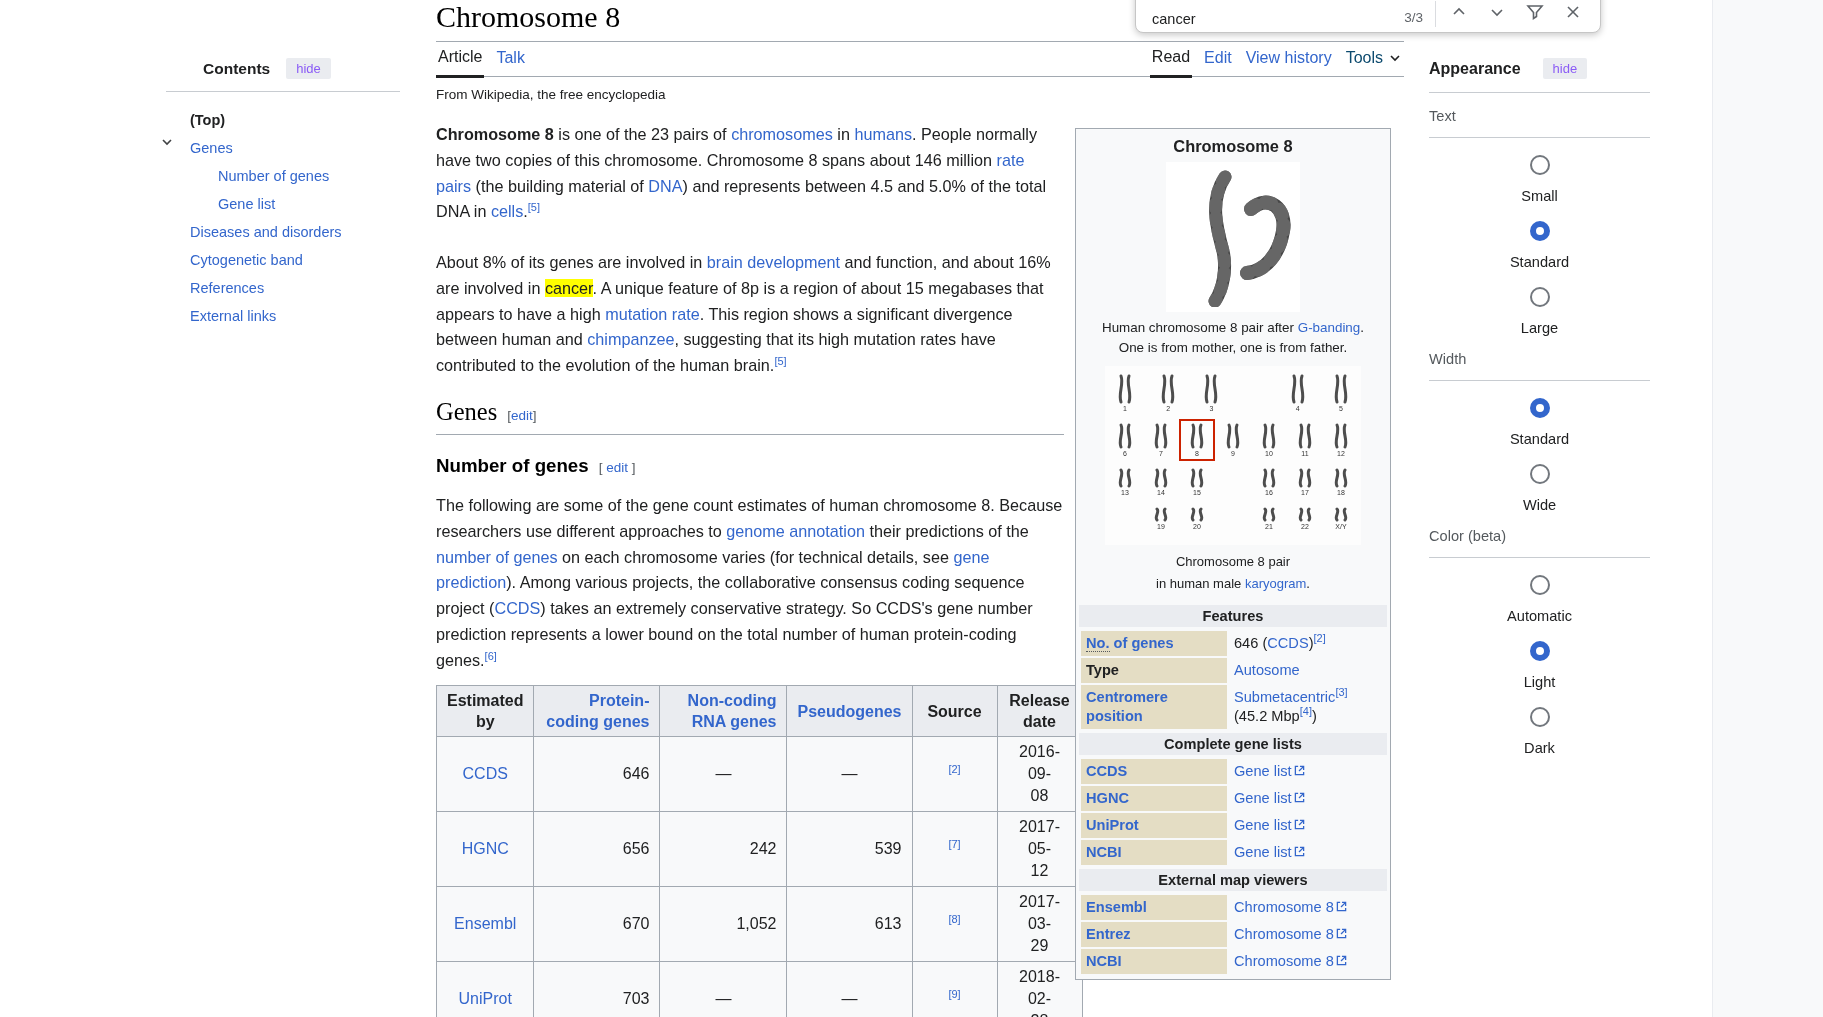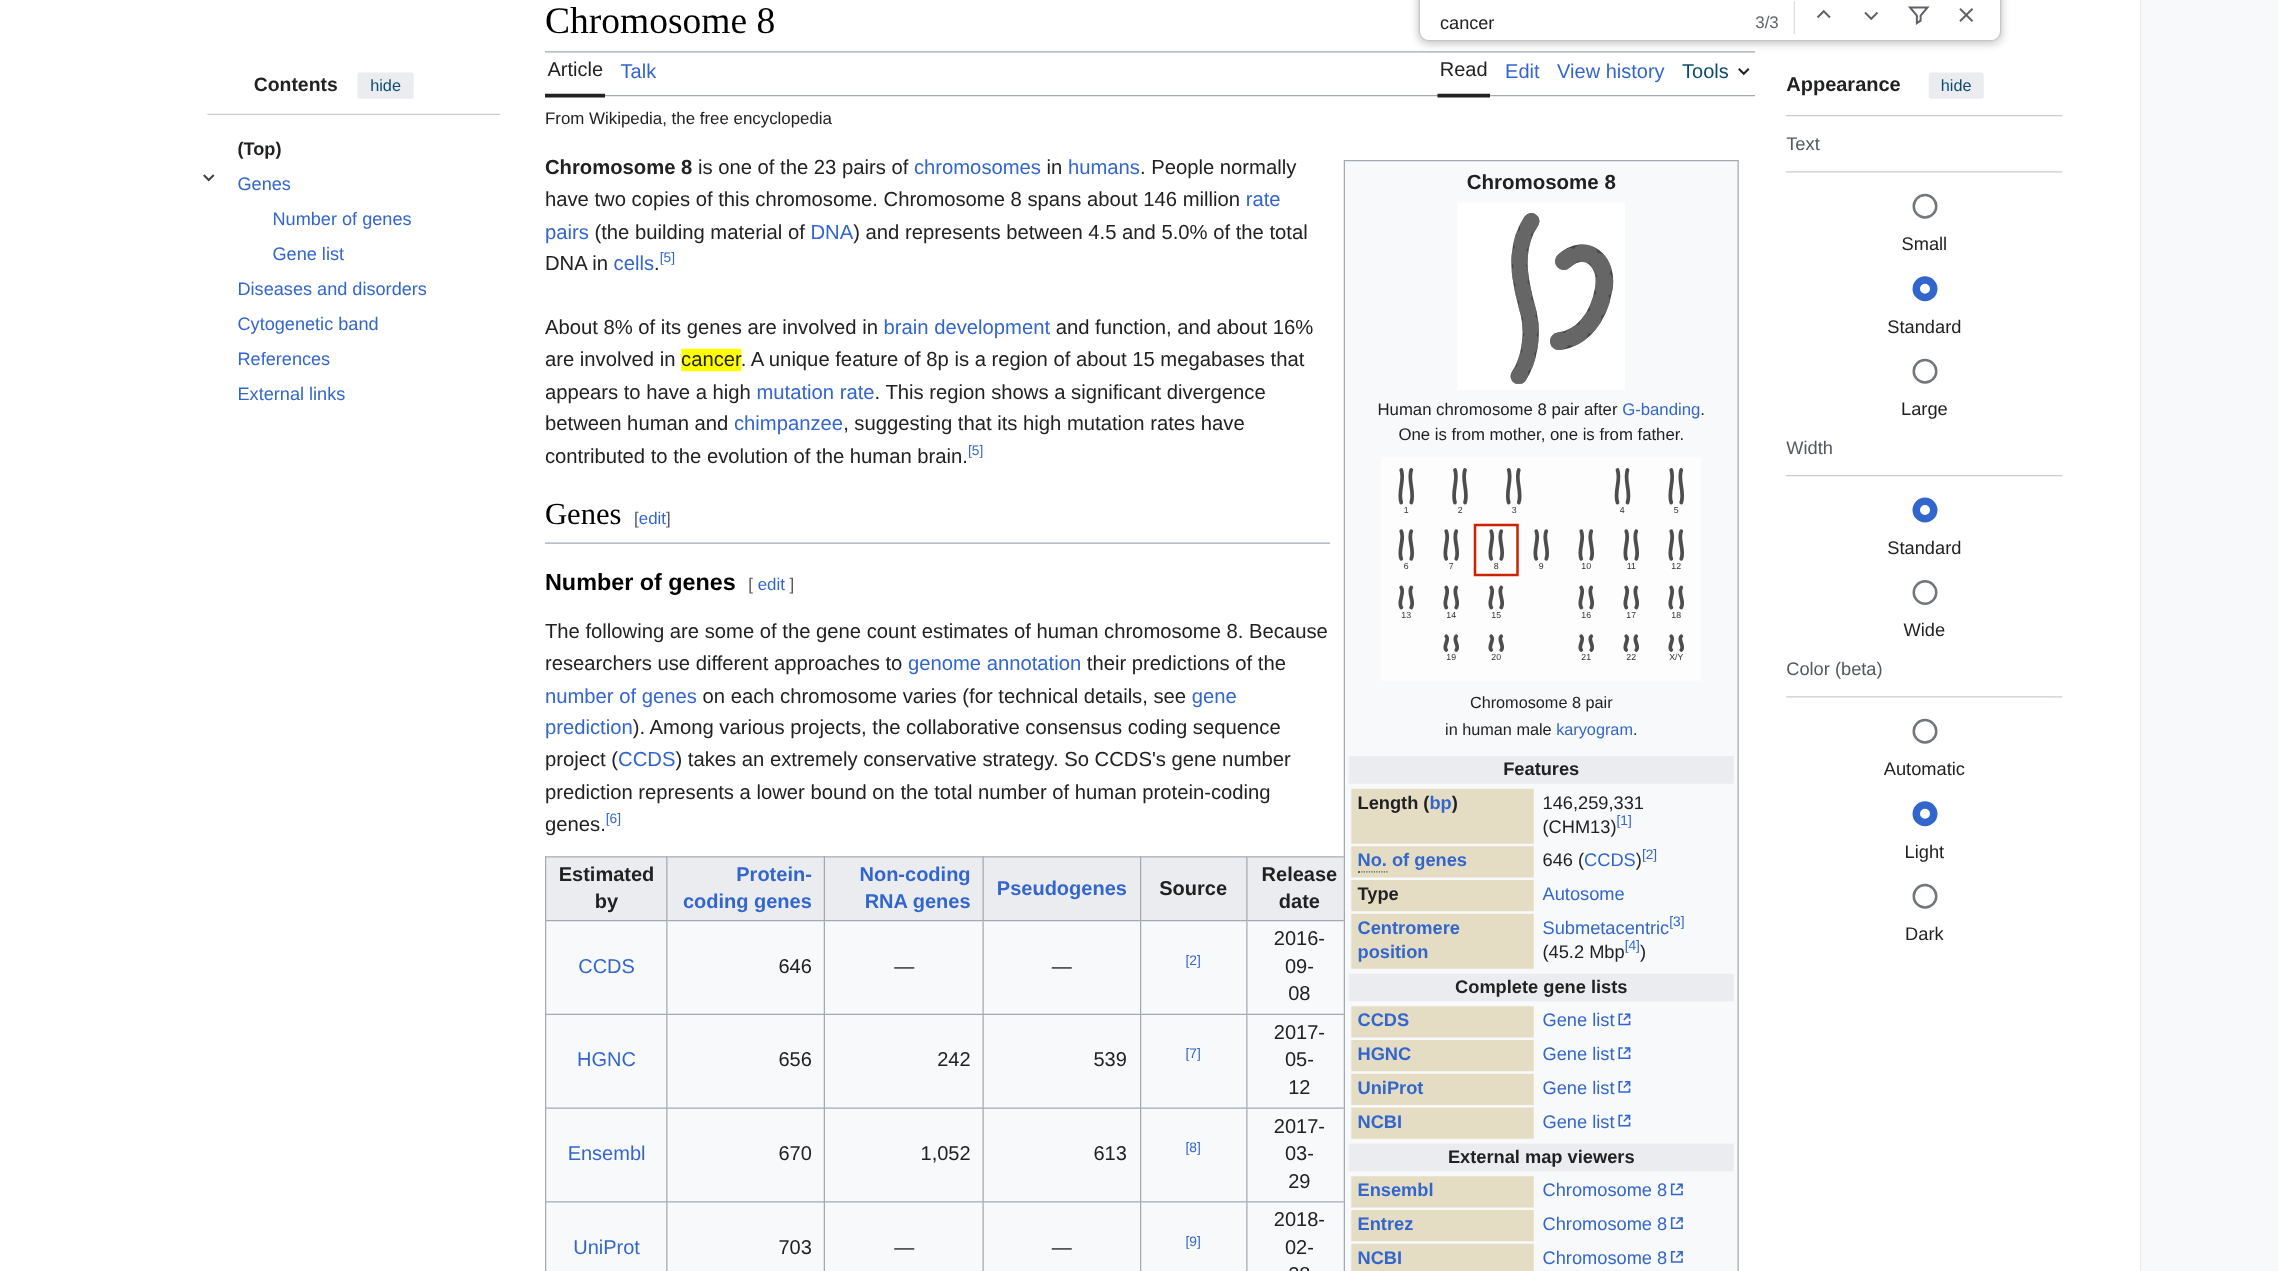--- a/index.html
+++ b/index.html
@@ -27,21 +27,21 @@
 
   
   .gutter { position:absolute; left:1712px; top:0; width:111px; height:1017px;
             background:#f8f9fa; border-left:1px solid #eaecf0; }
 
   
   .toc { position:absolute; left:166px; top:58px; width:234px; font-size:14.5px; }
   .toc-head { display:flex; align-items:center; gap:16px; }
   .toc-title { font-weight:bold; font-size:15.5px;margin-left:37px; }
   .pill-btn { background:#eaecf0; border:none; border-radius:2px; padding:3px 10px; font-size:13px;
-              color:#0c4a6e; cursor:pointer; font-family:inherit; }
+              color:#8b5cf6; cursor:pointer; font-family:inherit; }
   .toc-rule { height:1px; background:#c8ccd1; margin:12px 0 8px 0; }
   .toc-item { height:28px; display:flex; align-items:flex-end; position:relative; padding-left:24px; }
   .toc-item.sub { padding-left:52px; }
   .toc-item .chev { position:absolute; left:-6px; top:7px; }
   .toc-item a { color:#3366cc; }
   .toc-top { font-weight:bold; color:#202122; }
 
   
   .pg-title { position:absolute; left:436px; top:0px; font-size:30px; font-weight:400;
               font-family:"Liberation Serif","DejaVu Serif",serif; color:#000; }
@@ -450,24 +450,20 @@
             <span class="num">X/Y</span>
           </div>
         </div>
       </div>
     <div class="ib-cap2">Chromosome 8 pair<br>in human male <a>karyogram</a>.</div>
 
     <div class="ib-sechead">Features</div>
     <table class="ib-table">
         <tbody id="ib-features">
           <tr>
-            <td class="lbl"><b>Length (</b><a>bp</a><b>)</b></td>
-            <td>146,259,331<br>(CHM13)<sup><a>[1]</a></sup></td>
-          </tr>
-          <tr>
             <td class="lbl"><a class="b dotl">No.</a><a class="b"> of genes</a></td>
             <td>646 (<a>CCDS</a>)<sup><a>[2]</a></sup></td>
           </tr>
           <tr>
             <td class="lbl"><b>Type</b></td>
             <td><a>Autosome</a></td>
           </tr>
           <tr>
             <td class="lbl"><a class="b">Centromere position</a></td>
             <td><a>Submetacentric</a><sup><a>[3]</a></sup><br>(45.2 Mbp<sup><a>[4]</a></sup>)</td>

